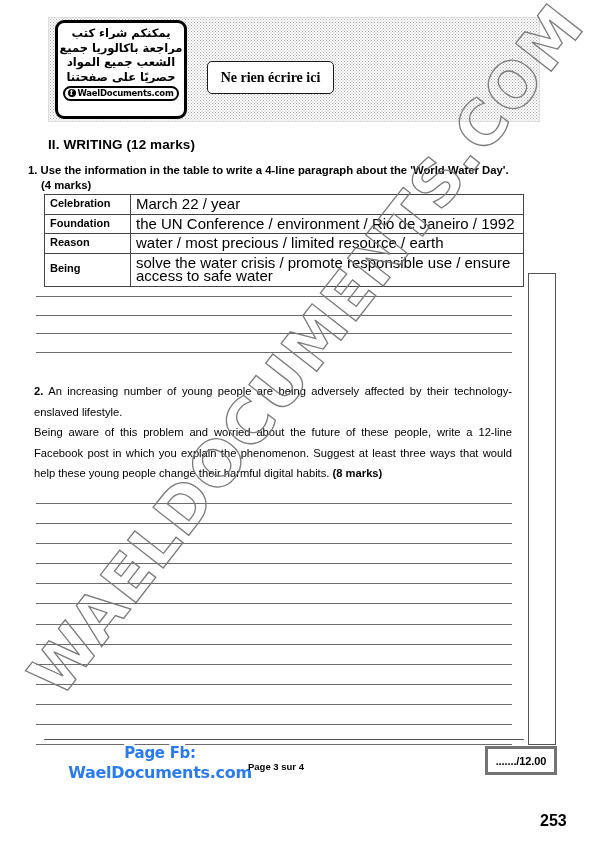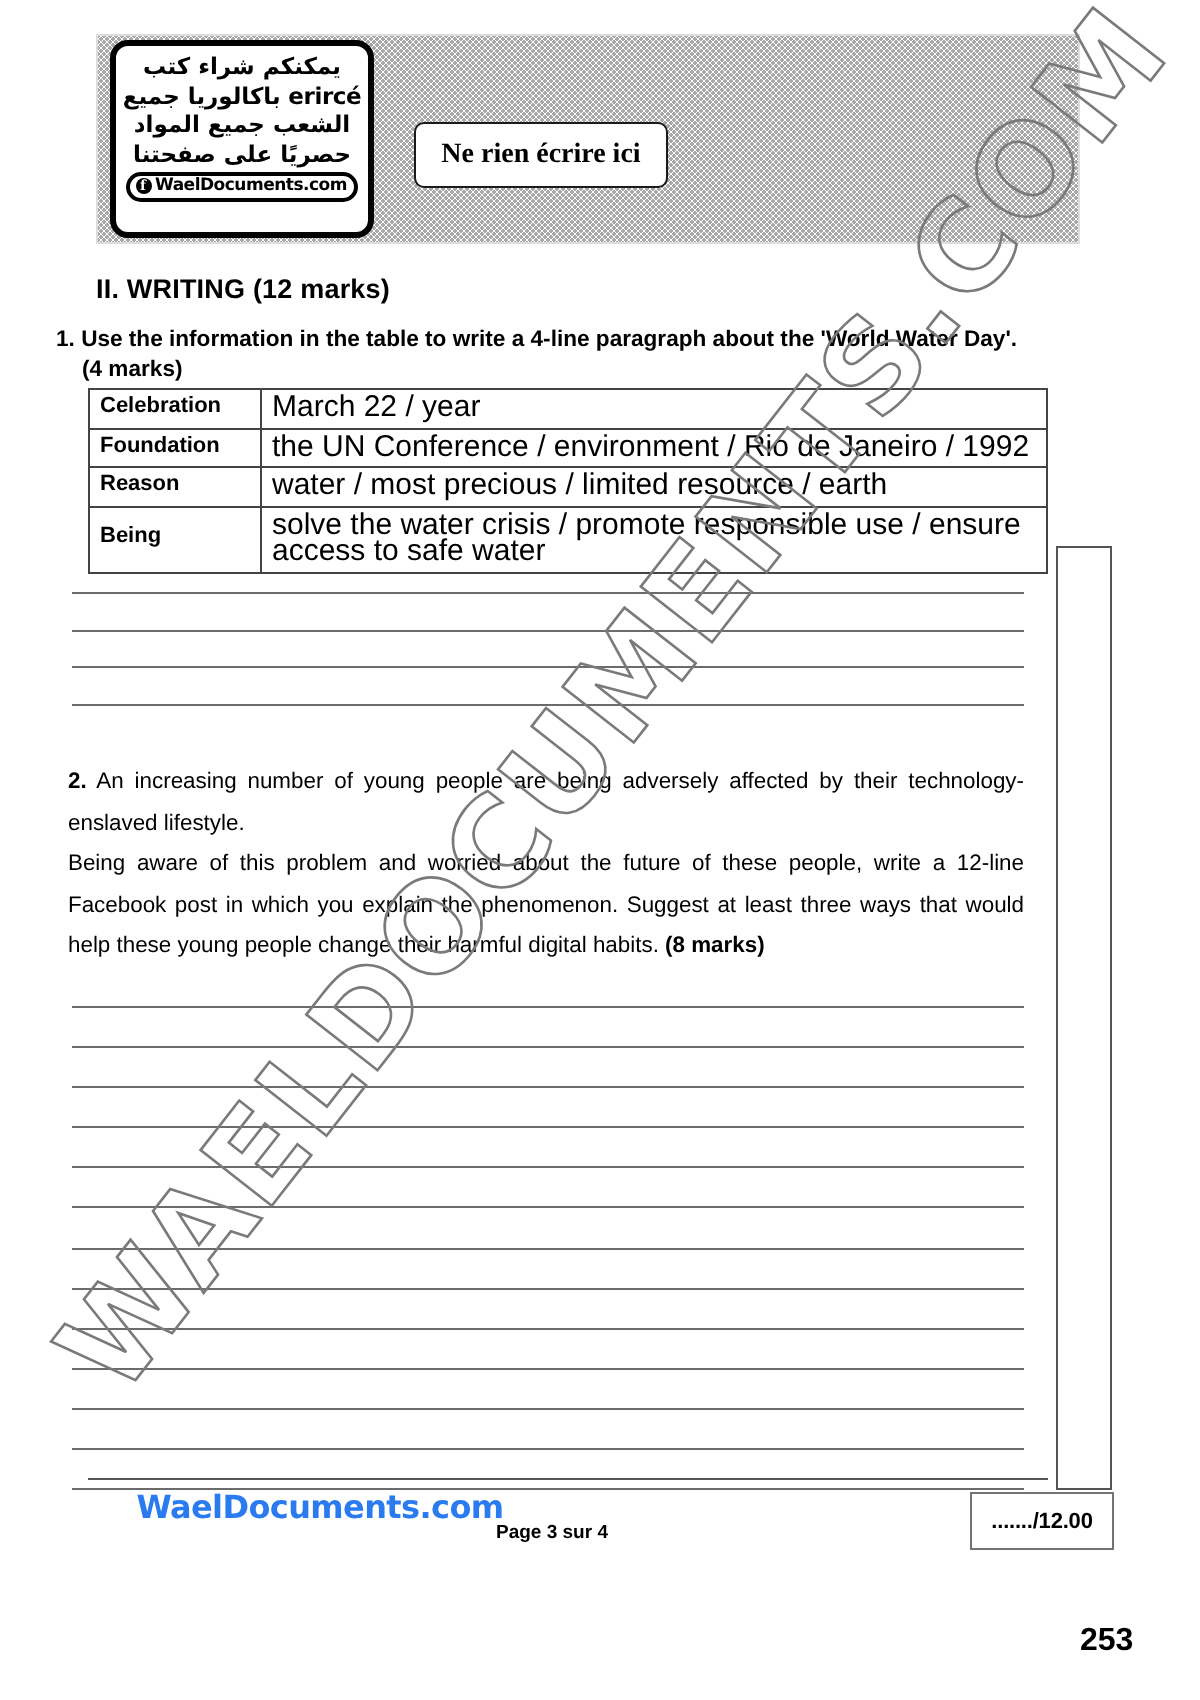--- a/index.html
+++ b/index.html
@@ -193,21 +193,21 @@
     border: 1px solid #555555;
     box-sizing: border-box;
     background: transparent;
   }
   #score-box {
     position: absolute;
     left: 485px;
     top: 746px;
     width: 72px;
     height: 29px;
-    border: 1px solid #737373;
+    border: 3px solid #737373;
     box-sizing: border-box;
     display: flex;
     align-items: center;
     justify-content: center;
     background: #fff;
   }
   #score-text {
     font-size: 11px;
     font-weight: bold;
     letter-spacing: -0.1px;
@@ -277,21 +277,21 @@
     stroke-width: 1.3;
   }
 </style>
 </head>
 <body>
 
 <div id="top-banner"></div>
 
 <div id="arabic-plate">
   <div class="ar-line">يمكنكم شراء كتب</div>
-  <div class="ar-line">écrire باكالوريا جميع</div>
+  <div class="ar-line">مراجعة باكالوريا جميع</div>
   <div class="ar-line">الشعب جميع المواد</div>
   <div class="ar-line">حصريًا على صفحتنا</div>
   <div id="arabic-site-pill">
     <span id="fb-glyph">f</span>
     <span id="arabic-site-text">WaelDocuments.com</span>
   </div>
 </div>
 
 <div id="ne-rien-box">
   <span id="ne-rien-text">Ne rien écrire ici</span>
@@ -358,20 +358,21 @@
   <div class="answer-line"></div>
 </div>
 
 <div id="margin-box"></div>
 <div id="score-box">
   <span id="score-text">......./12.00</span>
 </div>
 
 <div id="footer-rule"></div>
 <div id="fb-logo">
+  <span id="fb-logo-line1">Page Fb:</span>
   <span id="fb-logo-line2">WaelDocuments.com</span>
 </div>
 <div id="page-indicator">Page 3 sur 4</div>
 <div id="page-number">253</div>
 
 <svg id="watermark" viewBox="0 0 600 850">
   <text x="60" y="700" transform="rotate(-52 60 700)">WAELDOCUMENTS.COM</text>
 </svg>
 
 </body></html>

